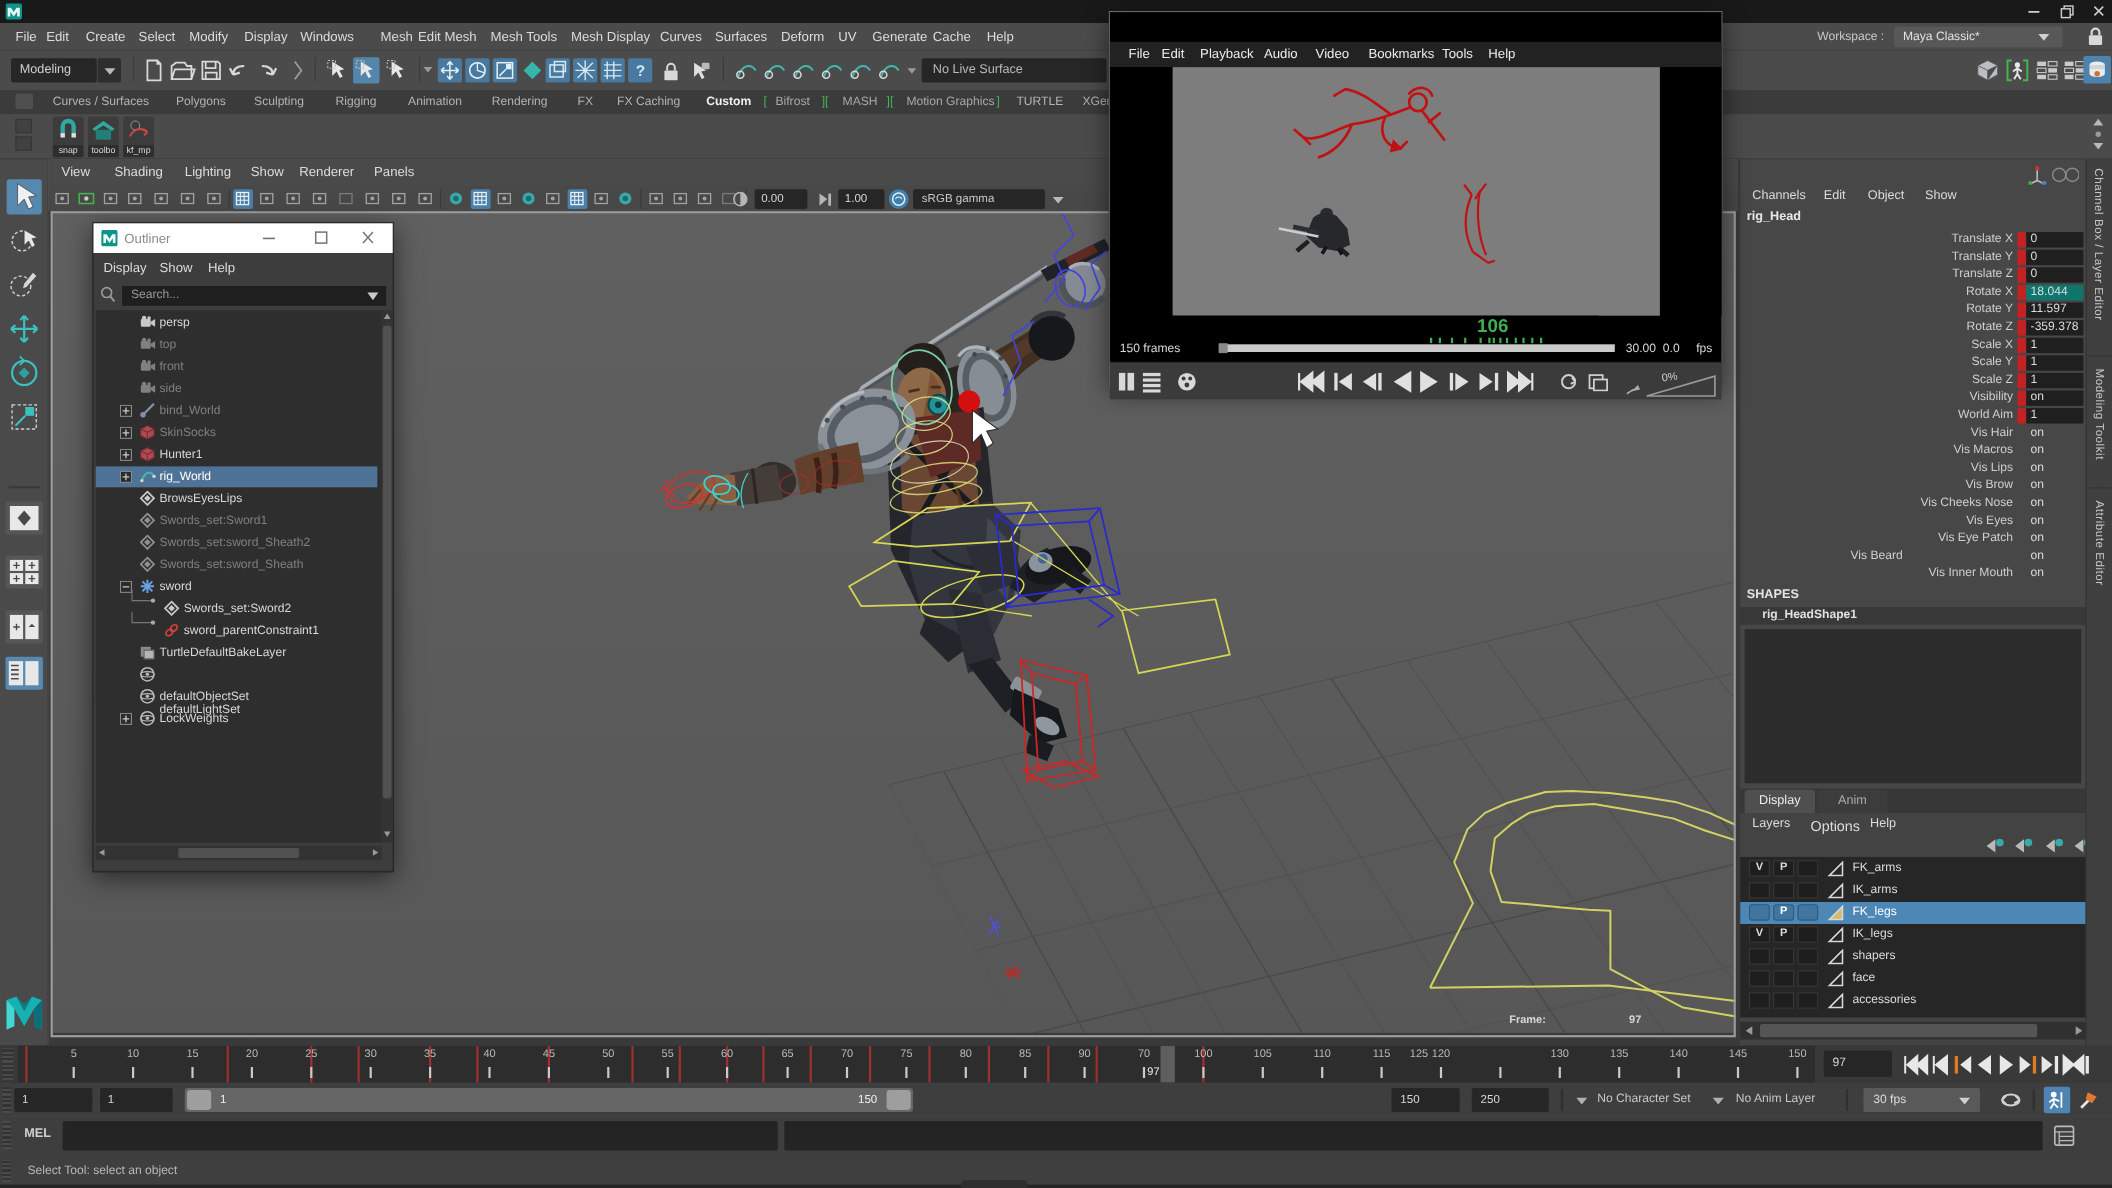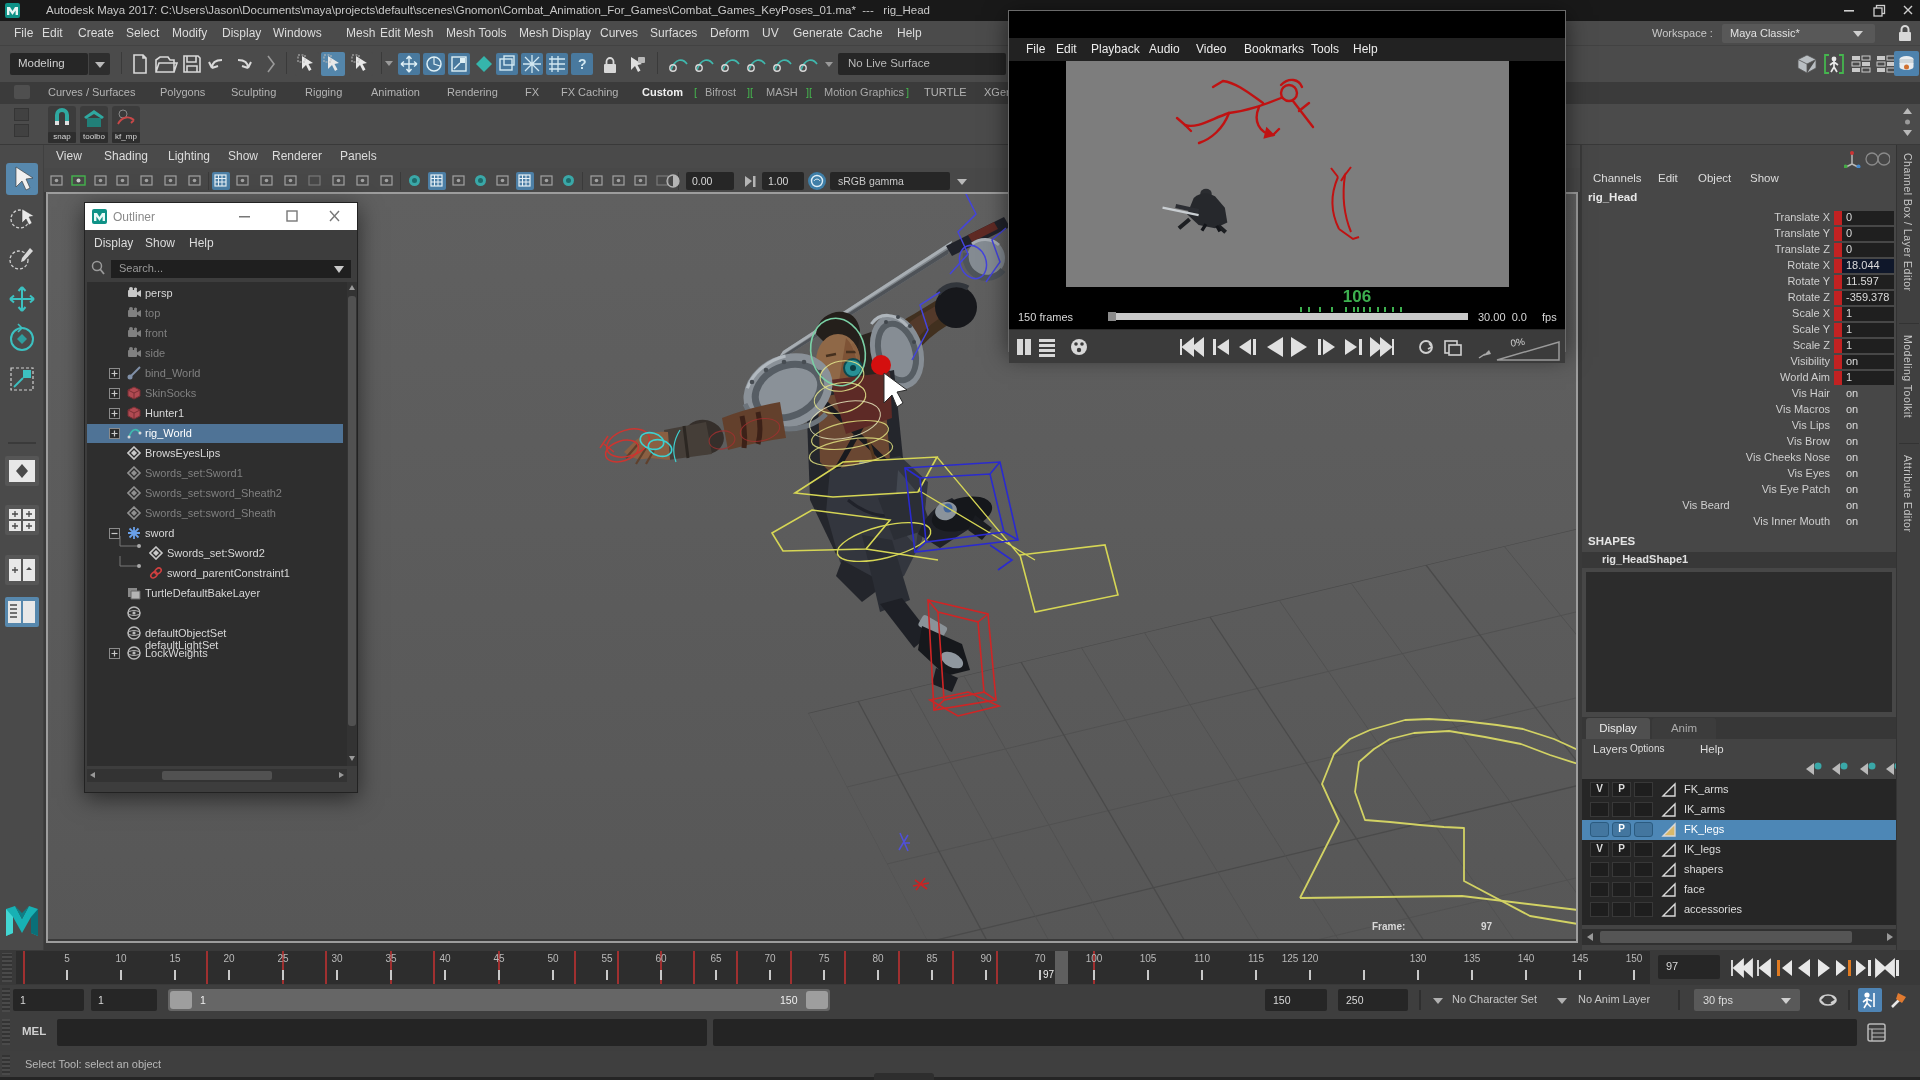--- a/index.html
+++ b/index.html
@@ -30,21 +30,20 @@
 .win{position:absolute;box-shadow:0 5px 22px rgba(0,0,0,.55);}
 .icbx{position:absolute;top:4px;width:18px;height:18px;border-radius:2px;}
 .sep{position:absolute;top:6px;width:1px;height:22px;background:#3a3a3a;}
 .vline{position:absolute;background:#3a3a3a;}
 </style></head><body>
 <div class="abs" id="title">
 <svg class="abs" style="left:5px;top:3px" width="15" height="15">
       <rect width="15" height="15" rx="2" fill="#0f9287"></rect>
       <path d="M2 12 V4 L5 4 L7.5 8 L10 4 L13 4 V12 L10.6 12 V7.6 L7.5 12 L4.4 7.6 V12 Z" fill="#e8f6f4"></path>
     </svg>
-<span class="tt">Autodesk Maya 2017: C:\Users\Jason\Documents\maya\projects\default\scenes\Gnomon\Combat_Animation_For_Games\Combat_Games_KeyPoses_01.ma* &nbsp;---&nbsp;&nbsp; rig_Head</span>
 <svg class="abs" style="left:1830px;top:0" width="90" height="21">
 <rect x="14" y="10" width="10" height="1.6" fill="#cfcfcf"></rect>
 <rect x="46.5" y="5.5" width="8" height="8" fill="none" stroke="#cfcfcf" stroke-width="1.3"></rect>
       <rect x="44" y="8" width="8" height="8" fill="#191919" stroke="#cfcfcf" stroke-width="1.3"></rect>
 <path d="M74 6 L82 14 M82 6 L74 14" stroke="#cfcfcf" stroke-width="1.4"></path>
 </svg>
   </div>
 <div class="abs" id="menus">
     <span class="mi" style="left:14px">File</span>
     <span class="mi" style="left:42px">Edit</span>
@@ -660,21 +659,21 @@
     <div class="abs" style="left:252px;top:66px;width:8px;height:14px;background:#c22222;"></div>
     <div class="abs" style="left:260px;top:66px;width:52px;height:14px;background:#1f1f1f;color:#dcdcdc;font-size:11px;padding-left:4px;">0</div>
     <div class="abs" style="left:0;top:82px;width:248px;text-align:right;font-size:11px;color:#cfcfcf;">Translate Y</div>
     <div class="abs" style="left:252px;top:82px;width:8px;height:14px;background:#c22222;"></div>
     <div class="abs" style="left:260px;top:82px;width:52px;height:14px;background:#1f1f1f;color:#dcdcdc;font-size:11px;padding-left:4px;">0</div>
     <div class="abs" style="left:0;top:98px;width:248px;text-align:right;font-size:11px;color:#cfcfcf;">Translate Z</div>
     <div class="abs" style="left:252px;top:98px;width:8px;height:14px;background:#c22222;"></div>
     <div class="abs" style="left:260px;top:98px;width:52px;height:14px;background:#1f1f1f;color:#dcdcdc;font-size:11px;padding-left:4px;">0</div>
     <div class="abs" style="left:0;top:114px;width:248px;text-align:right;font-size:11px;color:#cfcfcf;">Rotate X</div>
     <div class="abs" style="left:252px;top:114px;width:8px;height:14px;background:#c22222;"></div>
-    <div class="abs" style="left:260px;top:114px;width:52px;height:14px;background:#0f172a;color:#dcdcdc;font-size:11px;padding-left:4px;">18.044</div>
+    <div class="abs" style="left:260px;top:114px;width:52px;height:14px;background:#0f766e;color:#dcdcdc;font-size:11px;padding-left:4px;">18.044</div>
     <div class="abs" style="left:0;top:130px;width:248px;text-align:right;font-size:11px;color:#cfcfcf;">Rotate Y</div>
     <div class="abs" style="left:252px;top:130px;width:8px;height:14px;background:#c22222;"></div>
     <div class="abs" style="left:260px;top:130px;width:52px;height:14px;background:#1f1f1f;color:#dcdcdc;font-size:11px;padding-left:4px;">11.597</div>
     <div class="abs" style="left:0;top:146px;width:248px;text-align:right;font-size:11px;color:#cfcfcf;">Rotate Z</div>
     <div class="abs" style="left:252px;top:146px;width:8px;height:14px;background:#c22222;"></div>
     <div class="abs" style="left:260px;top:146px;width:52px;height:14px;background:#1f1f1f;color:#dcdcdc;font-size:11px;padding-left:4px;">-359.378</div>
     <div class="abs" style="left:0;top:162px;width:248px;text-align:right;font-size:11px;color:#cfcfcf;">Scale X</div>
     <div class="abs" style="left:252px;top:162px;width:8px;height:14px;background:#c22222;"></div>
     <div class="abs" style="left:260px;top:162px;width:52px;height:14px;background:#1f1f1f;color:#dcdcdc;font-size:11px;padding-left:4px;">1</div>
     <div class="abs" style="left:0;top:178px;width:248px;text-align:right;font-size:11px;color:#cfcfcf;">Scale Y</div>
@@ -708,21 +707,21 @@
     <div class="abs" style="left:0;top:370px;width:248px;text-align:right;font-size:11px;color:#cfcfcf;">Vis Inner Mouth</div>
     <div class="abs" style="left:260px;top:370px;width:52px;height:14px;color:#dcdcdc;font-size:11px;padding-left:4px;">on</div>
     <div class="abs" style="left:6px;top:390px;font-size:11.5px;font-weight:bold;color:#e4e4e4;">SHAPES</div>
     <div class="abs" style="left:0;top:407px;width:316px;height:16px;background:#383838;color:#e0e0e0;font-size:11px;padding:1px 0 0 20px;font-weight:bold;">rig_HeadShape1</div>
     <div class="abs" style="left:4px;top:427px;width:306px;height:140px;background:#2c2c2c;"></div>
     <div class="abs" style="left:0;top:572px;width:316px;height:233px;background:#434343;">
 <div class="abs" style="left:0;top:0;width:316px;height:22px;background:#373737;"></div>
 <div class="abs" style="left:4px;top:1px;width:64px;height:21px;background:#4f4f4f;border-radius:3px 3px 0 0;color:#ececec;font-size:11.5px;text-align:center;padding-top:4px;">Display</div>
 <div class="abs" style="left:70px;top:1px;width:64px;height:21px;background:#3c3c3c;border-radius:3px 3px 0 0;color:#aaa;font-size:11.5px;text-align:center;padding-top:4px;">Anim</div>
 <span class="mi" style="left:11px;top:26px;font-size:11.5px">Layers</span>
-      <span class="mi" style="left:48px;top:26px;font-size:10px">Options</span>
+      <span class="mi" style="left:64px;top:26px;font-size:13px">Options</span>
       <span class="mi" style="left:118px;top:26px;font-size:11.5px">Help</span>
       <svg class="abs" style="left:222px;top:44px" width="20" height="16">
         <path d="M2 8 L10 2 L10 14 Z" fill="#b9b9b9"></path>
         <circle cx="14" cy="5" r="3.5" fill="#3aa8a8"></circle>
       </svg>
       <svg class="abs" style="left:248px;top:44px" width="20" height="16">
         <path d="M2 8 L10 2 L10 14 Z" fill="#b9b9b9"></path>
         <circle cx="14" cy="5" r="3.5" fill="#3aa8a8"></circle>
       </svg>
       <svg class="abs" style="left:276px;top:44px" width="20" height="16">

